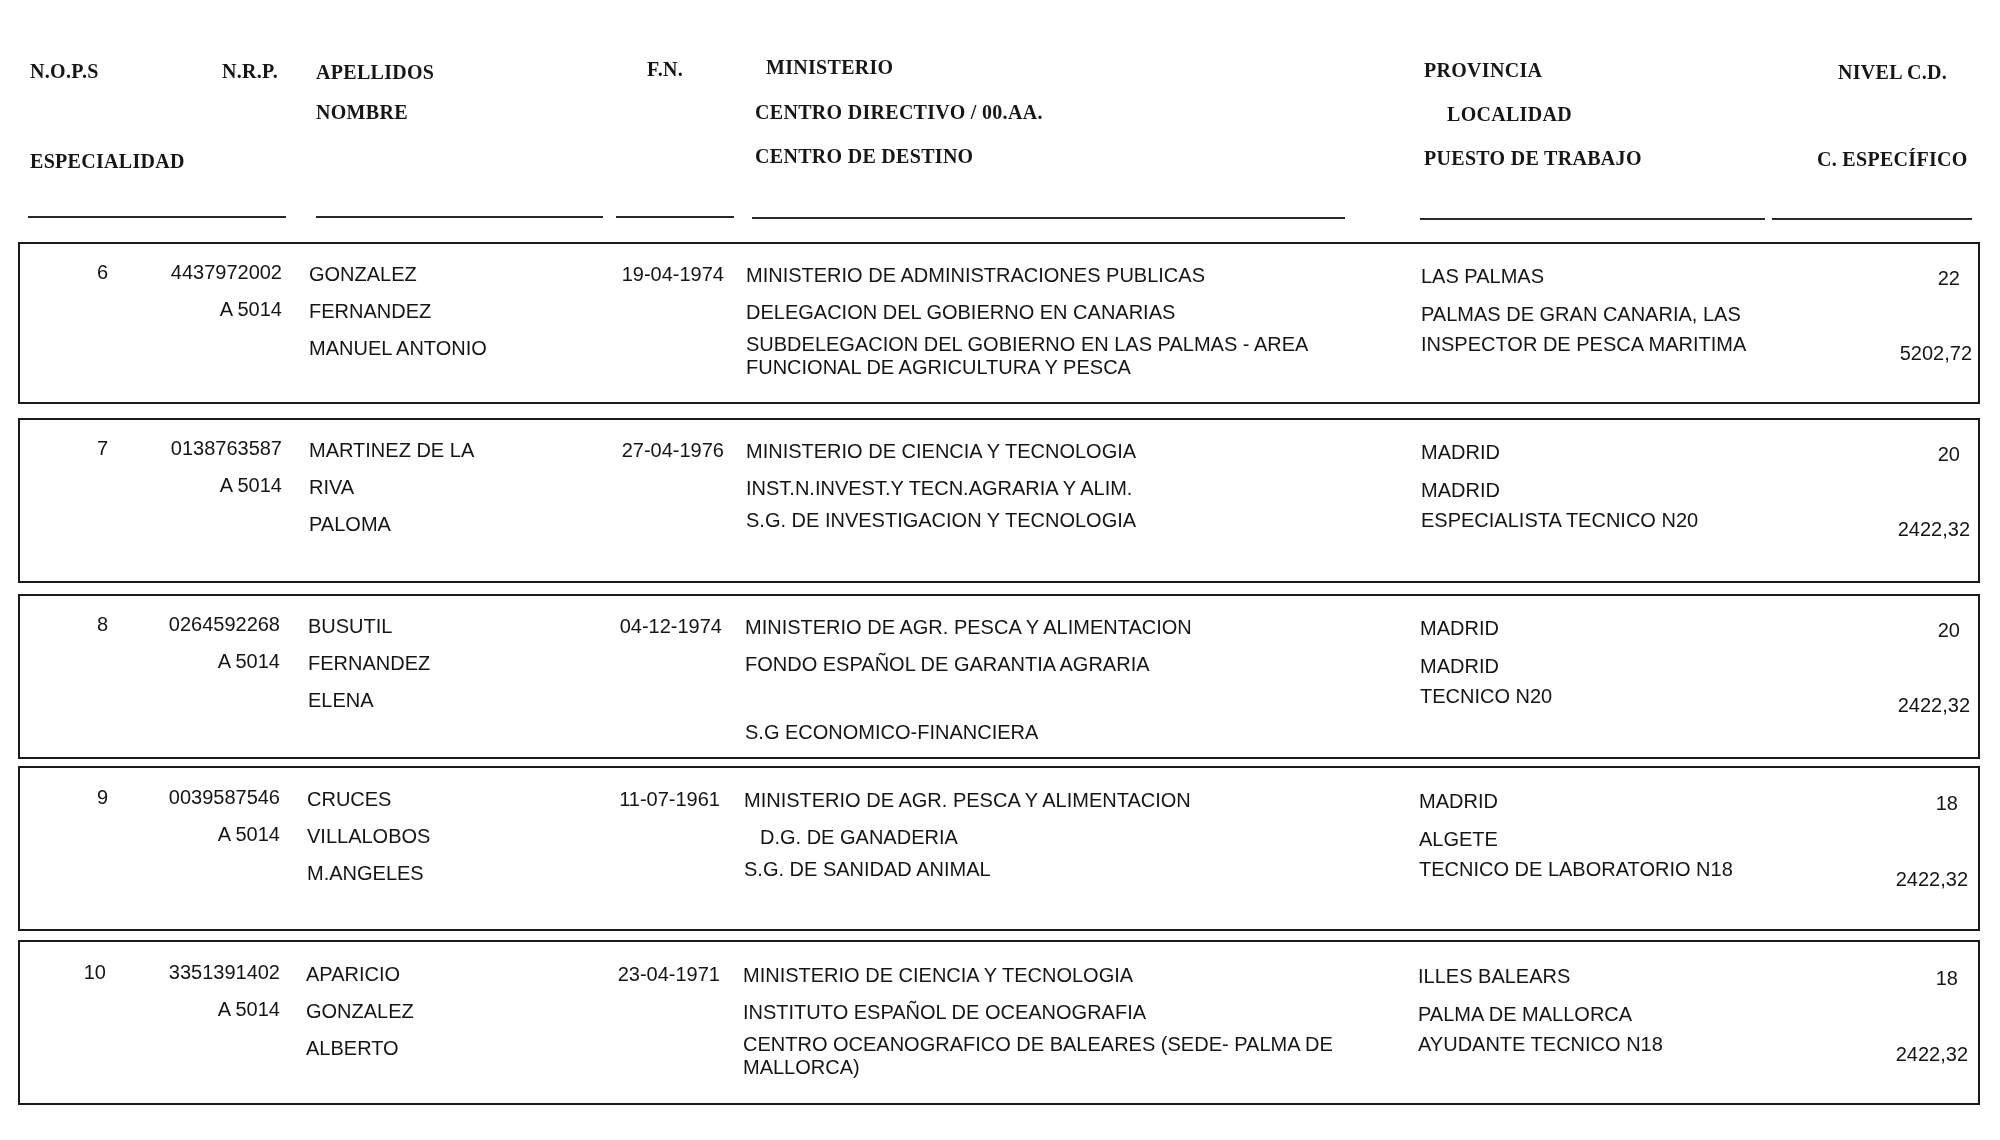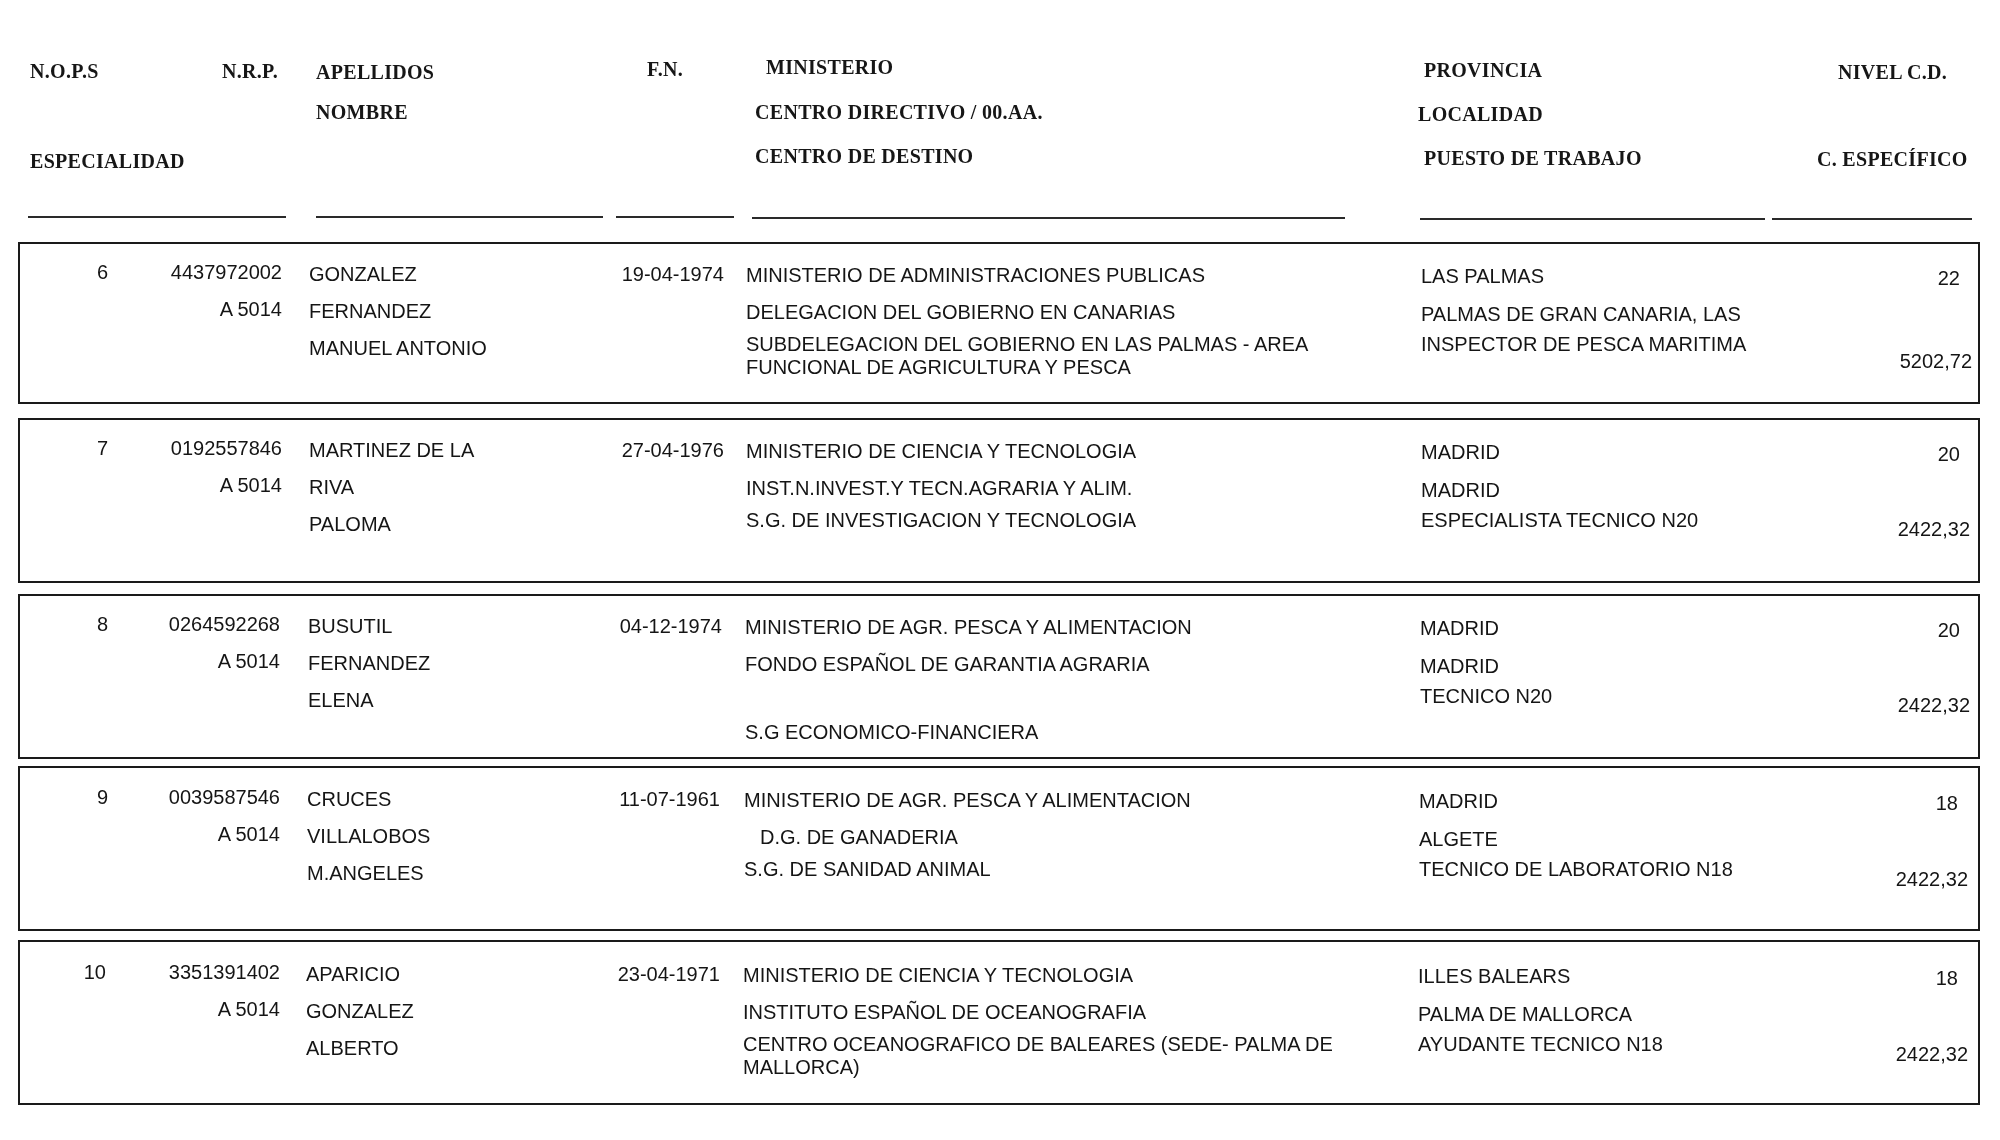--- a/index.html
+++ b/index.html
@@ -18,21 +18,21 @@
   <div class="hdr" style="left:30px;top:60px;">N.O.P.S</div>
   <div class="hdr" style="left:198px;top:60px;margin-left:24px;">N.R.P.</div>
   <div class="hdr" style="left:316px;top:61px;">APELLIDOS</div>
   <div class="hdr" style="left:316px;top:101px;">NOMBRE</div>
   <div class="hdr" style="left:30px;top:150px;">ESPECIALIDAD</div>
   <div class="hdr" style="left:647px;top:58px;">F.N.</div>
   <div class="hdr" style="left:755px;top:56px;margin-left:11px;">MINISTERIO</div>
   <div class="hdr" style="left:755px;top:101px;">CENTRO DIRECTIVO / 00.AA.</div>
   <div class="hdr" style="left:755px;top:145px;">CENTRO DE DESTINO</div>
   <div class="hdr" style="left:1424px;top:59px;">PROVINCIA</div>
-  <div class="hdr" style="left:1418px;top:103px;">LOCALIDAD</div>
+  <div class="hdr" style="left:1447px;top:103px;">LOCALIDAD</div>
   <div class="hdr" style="left:1424px;top:147px;">PUESTO DE TRABAJO</div>
   <div class="hdr" style="left:1838px;top:61px;">NIVEL C.D.</div>
   <div class="hdr" style="left:1817px;top:148px;">C. ESPECÍFICO</div>
 </div>
 
 <div class="rule" style="left:28px;top:216px;width:258px;"></div>
 <div class="rule" style="left:316px;top:216px;width:287px;"></div>
 <div class="rule" style="left:616px;top:216px;width:118px;"></div>
 <div class="rule" style="left:752px;top:217px;width:593px;"></div>
 <div class="rule" style="left:1420px;top:218px;width:345px;"></div>
@@ -47,27 +47,27 @@
   <div class="t" style="left:309px;top:300px;">FERNANDEZ</div>
   <div class="t" style="left:309px;top:337px;">MANUEL ANTONIO</div>
   <div class="t r" style="left:600px;width:124px;top:263px;">19-04-1974</div>
   <div class="t" style="left:746px;top:264px;">MINISTERIO DE ADMINISTRACIONES PUBLICAS</div>
   <div class="t" style="left:746px;top:301px;">DELEGACION DEL GOBIERNO EN CANARIAS</div>
   <div class="t wrap" style="left:746px;top:333px;width:620px;">SUBDELEGACION DEL GOBIERNO EN LAS PALMAS - AREA FUNCIONAL DE AGRICULTURA Y PESCA</div>
   <div class="t" style="left:1421px;top:265px;">LAS PALMAS</div>
   <div class="t" style="left:1421px;top:303px;">PALMAS DE GRAN CANARIA, LAS</div>
   <div class="t" style="left:1421px;top:333px;">INSPECTOR DE PESCA MARITIMA</div>
   <div class="t r" style="left:1830px;width:130px;top:267px;">22</div>
-  <div class="t r" style="left:1830px;width:142px;top:342px;margin-top:8px;">5202,72</div>
+  <div class="t r" style="left:1830px;width:142px;top:342px;">5202,72</div>
 </div>
 
 <div class="box" style="top:418px;height:165px;"></div>
 <div>
   <div class="t r" style="left:60px;width:48px;top:437px;">7</div>
-  <div class="t r" style="left:140px;width:142px;top:437px;">0192557846</div>
+  <div class="t r" style="left:140px;width:142px;top:437px;">0138763587</div>
   <div class="t r" style="left:140px;width:142px;top:474px;">A 5014</div>
   <div class="t" style="left:309px;top:439px;">MARTINEZ DE LA</div>
   <div class="t" style="left:309px;top:476px;">RIVA</div>
   <div class="t" style="left:309px;top:513px;">PALOMA</div>
   <div class="t r" style="left:600px;width:124px;top:439px;">27-04-1976</div>
   <div class="t" style="left:746px;top:440px;">MINISTERIO DE CIENCIA Y TECNOLOGIA</div>
   <div class="t" style="left:746px;top:477px;">INST.N.INVEST.Y TECN.AGRARIA Y ALIM.</div>
   <div class="t" style="left:746px;top:509px;">S.G. DE INVESTIGACION Y TECNOLOGIA</div>
   <div class="t" style="left:1421px;top:441px;">MADRID</div>
   <div class="t" style="left:1421px;top:479px;">MADRID</div>

